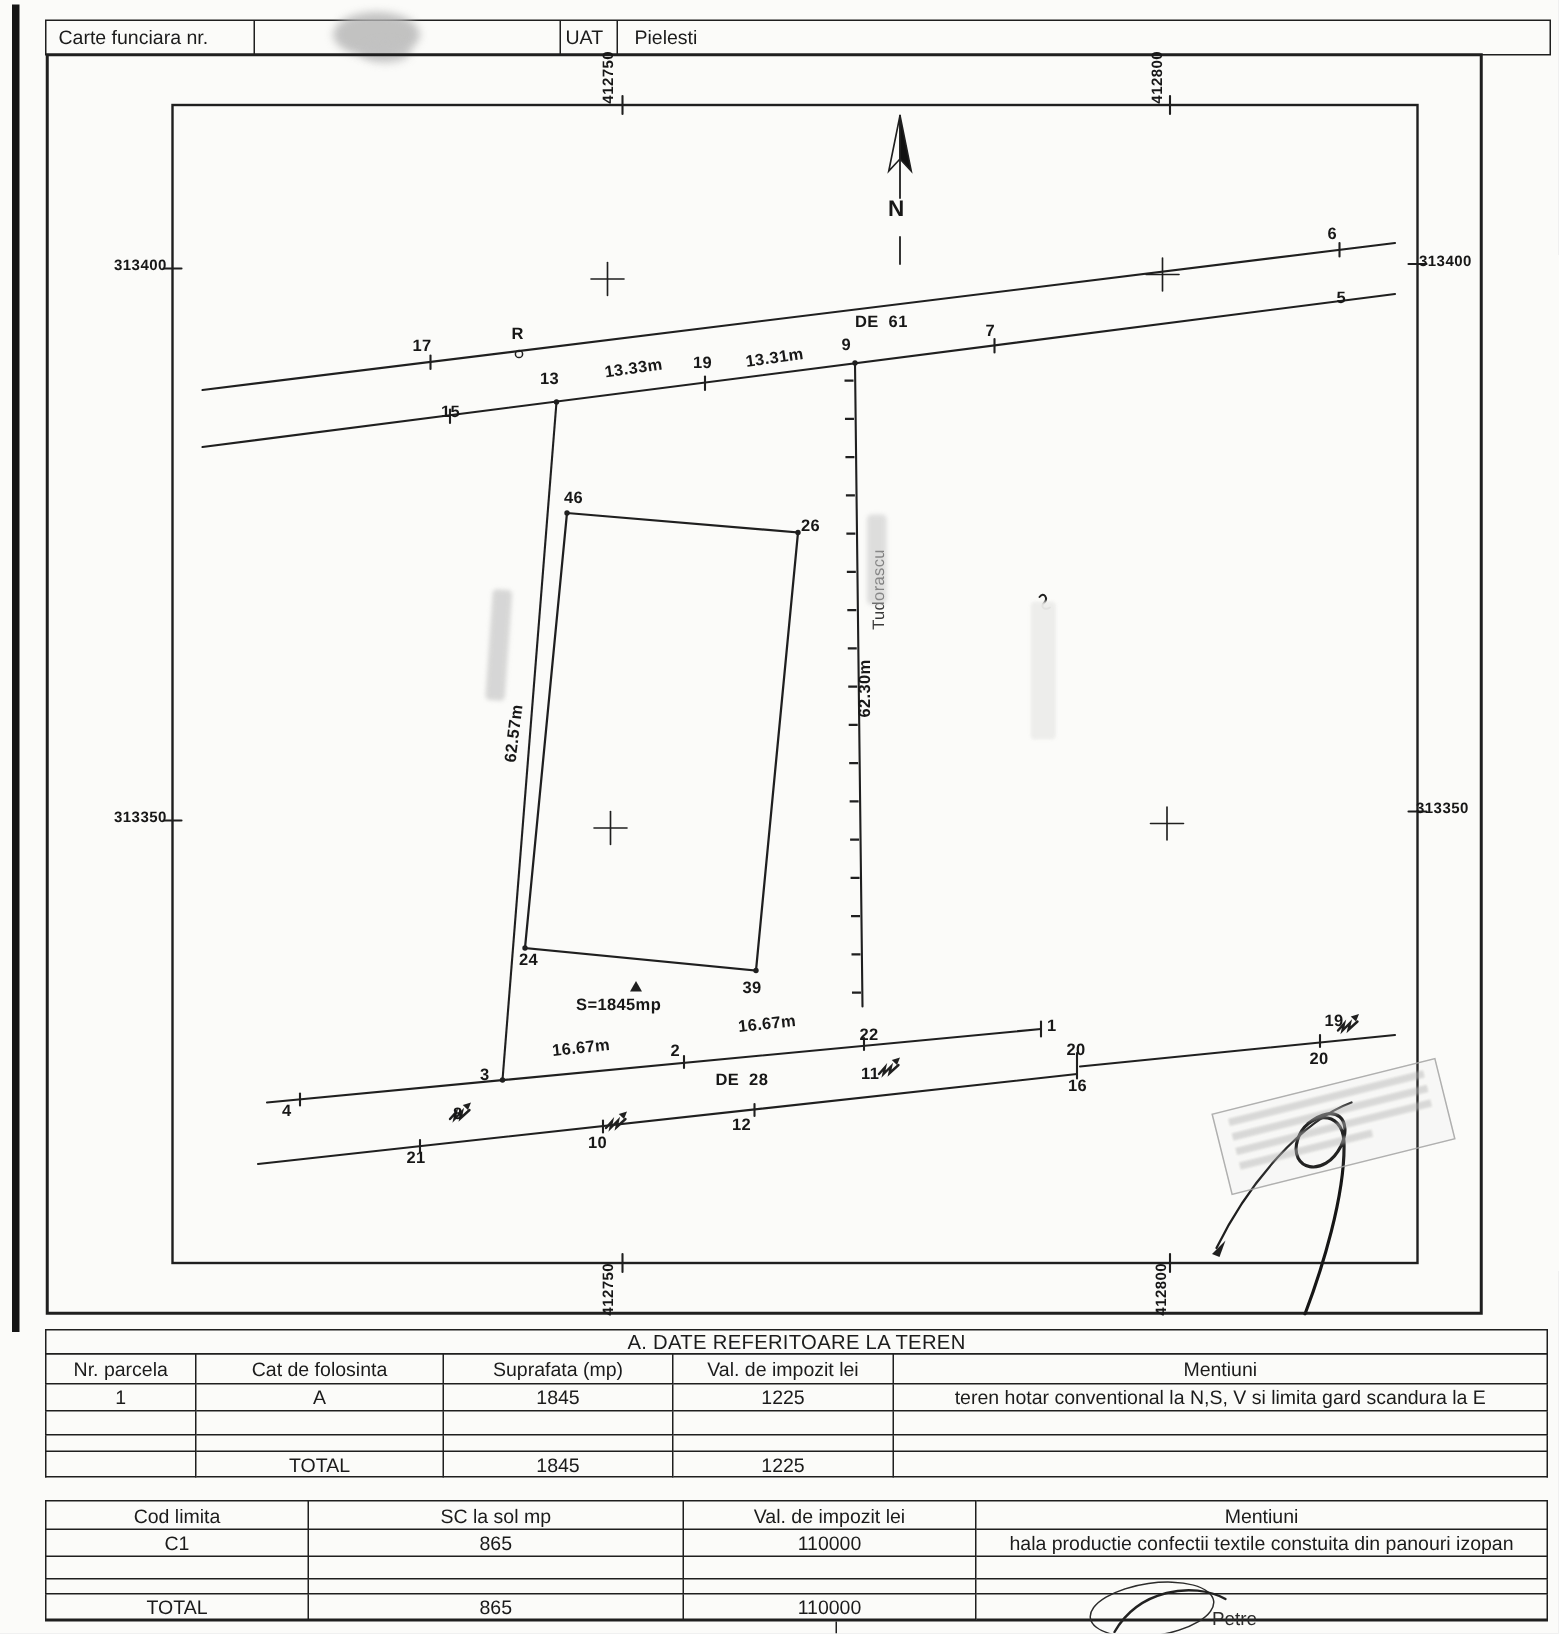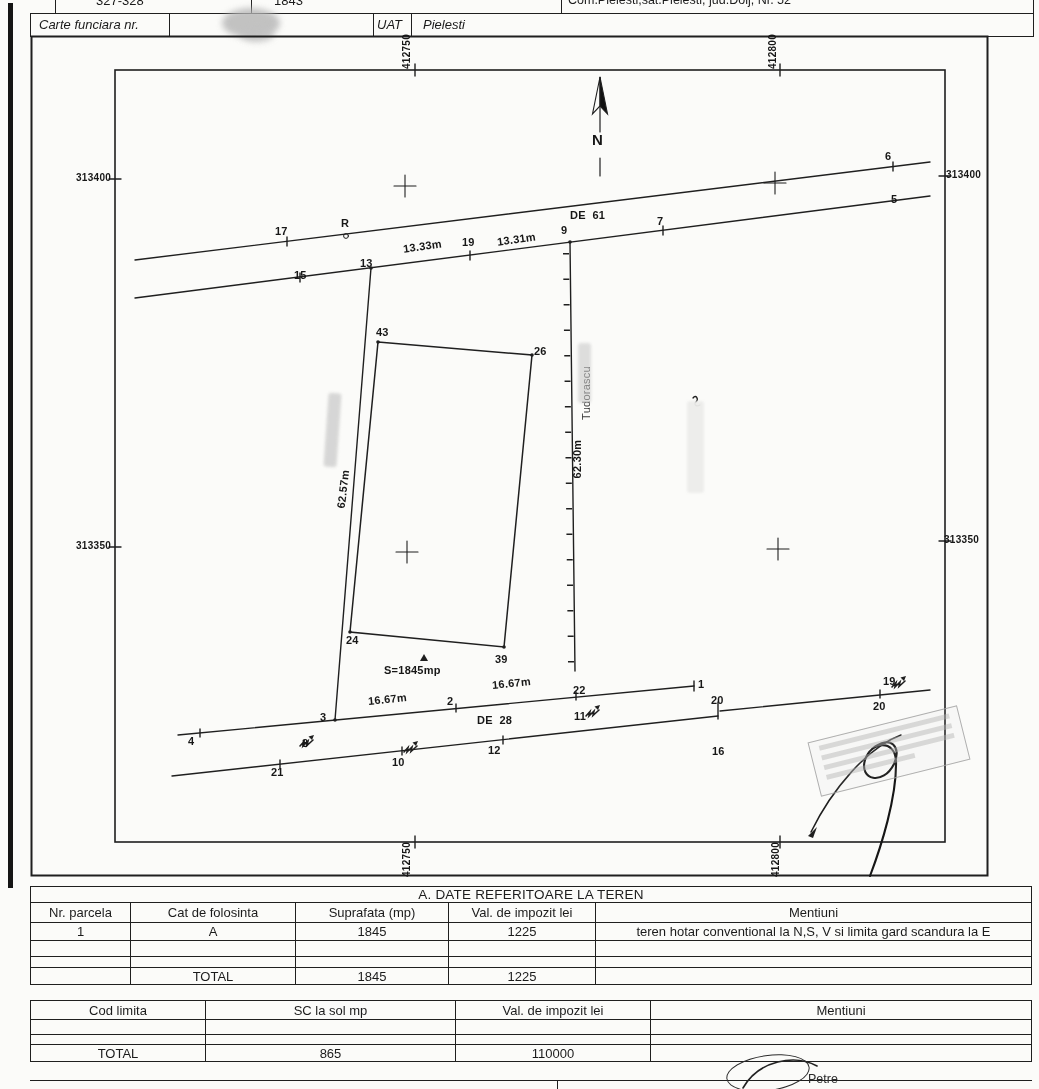--- a/index.html
+++ b/index.html
@@ -4,21 +4,21 @@
 <style>
   html,body{margin:0;padding:0;background:#e8e8e8;}
   .page{position:relative;width:1039px;height:1089px;background:#fbfbf9;overflow:hidden;
         font-family:"Liberation Sans",sans-serif;color:#1c1c1c;}
   .abs{position:absolute;}
   
   .scanbar{left:8px;top:3px;width:5px;height:885px;background:#151515;}
   
   .hrow1{left:55px;top:0;width:977px;height:13px;border-left:1.4px solid #1f1f1f;
          border-right:1.4px solid #1f1f1f;border-bottom:1.4px solid #1f1f1f;overflow:hidden;}
-  .hrow2{left:30px;top:13px;width:1002px;height:22px;border:1.4px solid #1f1f1f;overflow:hidden;font-style:italic;}
+  .hrow2{left:30px;top:13px;width:1002px;height:22px;border:1.4px solid #1f1f1f;overflow:hidden;}
   .vline{position:absolute;top:0;bottom:0;border-left:1.4px solid #1f1f1f;}
   .htxt{position:absolute;font-size:13px;white-space:nowrap;color:#1b1b1b;}
   .blob{left:222px;top:8px;width:58px;height:30px;background:#b4b4b4;border-radius:50%;
         filter:blur(3px);opacity:.8;}
   .blob2{left:240px;top:26px;width:34px;height:16px;background:#c2c2c2;border-radius:50%;
         filter:blur(3px);opacity:.8;}
   
   .mapbox{left:30px;top:35px;width:960px;height:842px;}
   .lbl{position:absolute;font-size:11px;font-weight:600;letter-spacing:.25px;color:#171717;
        white-space:pre;line-height:12px;}
@@ -42,27 +42,20 @@
   .oval{left:726px;top:1055px;width:82px;height:34px;border:1.6px solid #2b2b2b;
         border-radius:50%;transform:rotate(-8deg);}
 </style>
 </head>
 <body>
 
 <div class="page">
 
   <div class="abs scanbar"></div>
 
-  <div class="abs hrow1">
-    <span class="vline" style="left:195px"></span>
-    <span class="vline" style="left:505px"></span>
-    <span class="htxt" style="left:40px;top:-7px">327-328</span>
-    <span class="htxt" style="left:218px;top:-7px">1843</span>
-    <span class="htxt" style="left:512px;top:-7px;font-size:12.5px">Com.Pielesti,sat.Pielesti, jud.Dolj, Nr. 52</span>
-  </div>
   <div class="abs hrow2">
     <span class="vline" style="left:138px"></span>
     <span class="vline" style="left:342px"></span>
     <span class="vline" style="left:380px"></span>
     <span class="htxt" style="left:8px;top:3px">Carte funciara nr.</span>
     <span class="htxt" style="left:346px;top:3px">UAT</span>
     <span class="htxt" style="left:392px;top:3px">Pielesti</span>
   </div>
   <div class="abs blob"></div>
   <div class="abs blob2"></div>
@@ -166,34 +159,34 @@
     <span class="glbl rot" style="left:715px;top:819px;width:60px;transform:rotate(-90deg)">412800</span>
     <span class="glbl" style="left:46px;top:137px">313400</span>
     <span class="glbl" style="left:46px;top:505px">313350</span>
     <span class="glbl" style="left:916px;top:134px">313400</span>
     <span class="glbl" style="left:914px;top:499px">313350</span>
     <span class="lbl" style="left:562px;top:99px;font-size:15px;font-weight:700">N</span>
 
     <span class="lbl" style="left:245px;top:190px">17</span>
     <span class="lbl" style="left:311px;top:182px">R</span>
     <span class="lbl" style="left:264px;top:234px">15</span>
-    <span class="lbl" style="left:330px;top:222px">13</span>
+    <span class="lbl" style="left:330px;top:212px">13</span>
     <span class="lbl" style="left:432px;top:201px">19</span>
     <span class="lbl" style="left:531px;top:189px">9</span>
     <span class="lbl" style="left:627px;top:180px">7</span>
     <span class="lbl" style="left:855px;top:115px">6</span>
     <span class="lbl" style="left:861px;top:158px">5</span>
-    <span class="lbl" style="left:346px;top:291px">43</span>
+    <span class="lbl" style="left:346px;top:291px">46</span>
     <span class="lbl" style="left:504px;top:310px">26</span>
     <span class="lbl" style="left:465px;top:618px">39</span>
     <span class="lbl" style="left:316px;top:599px">24</span>
     <span class="lbl" style="left:543px;top:649px">22</span>
     <span class="lbl" style="left:668px;top:643px">1</span>
     <span class="lbl" style="left:681px;top:659px">20</span>
-    <span class="lbl" style="left:682px;top:710px">16</span>
+    <span class="lbl" style="left:682px;top:683px">16</span>
     <span class="lbl" style="left:417px;top:660px">2</span>
     <span class="lbl" style="left:290px;top:676px">3</span>
     <span class="lbl" style="left:158px;top:700px">4</span>
     <span class="lbl" style="left:272px;top:702px">8</span>
     <span class="lbl" style="left:241px;top:731px">21</span>
     <span class="lbl" style="left:362px;top:721px">10</span>
     <span class="lbl" style="left:458px;top:709px">12</span>
     <span class="lbl" style="left:544px;top:675px">11</span>
     <span class="lbl" style="left:843px;top:665px">20</span>
     <span class="lbl" style="left:853px;top:640px">19</span>
@@ -276,20 +269,26 @@
         <col style="width:195px">
         <col>
       </colgroup>
     <tbody>
         <tr class="h19">
       <td>Cod limita</td>
       <td>SC la sol mp</td>
       <td>Val. de impozit lei</td>
       <td>Mentiuni</td>
     </tr>
+    <tr class="h18">
+      <td>C1</td>
+      <td>865</td>
+      <td>110000</td>
+      <td class="men">hala productie confectii textile constuita din panouri izopan</td>
+    </tr>
     <tr class="h15">
       <td></td>
           <td></td>
       <td></td>
           <td></td>
     </tr>
     <tr class="h10">
       <td></td>
           <td></td>
       <td></td>

